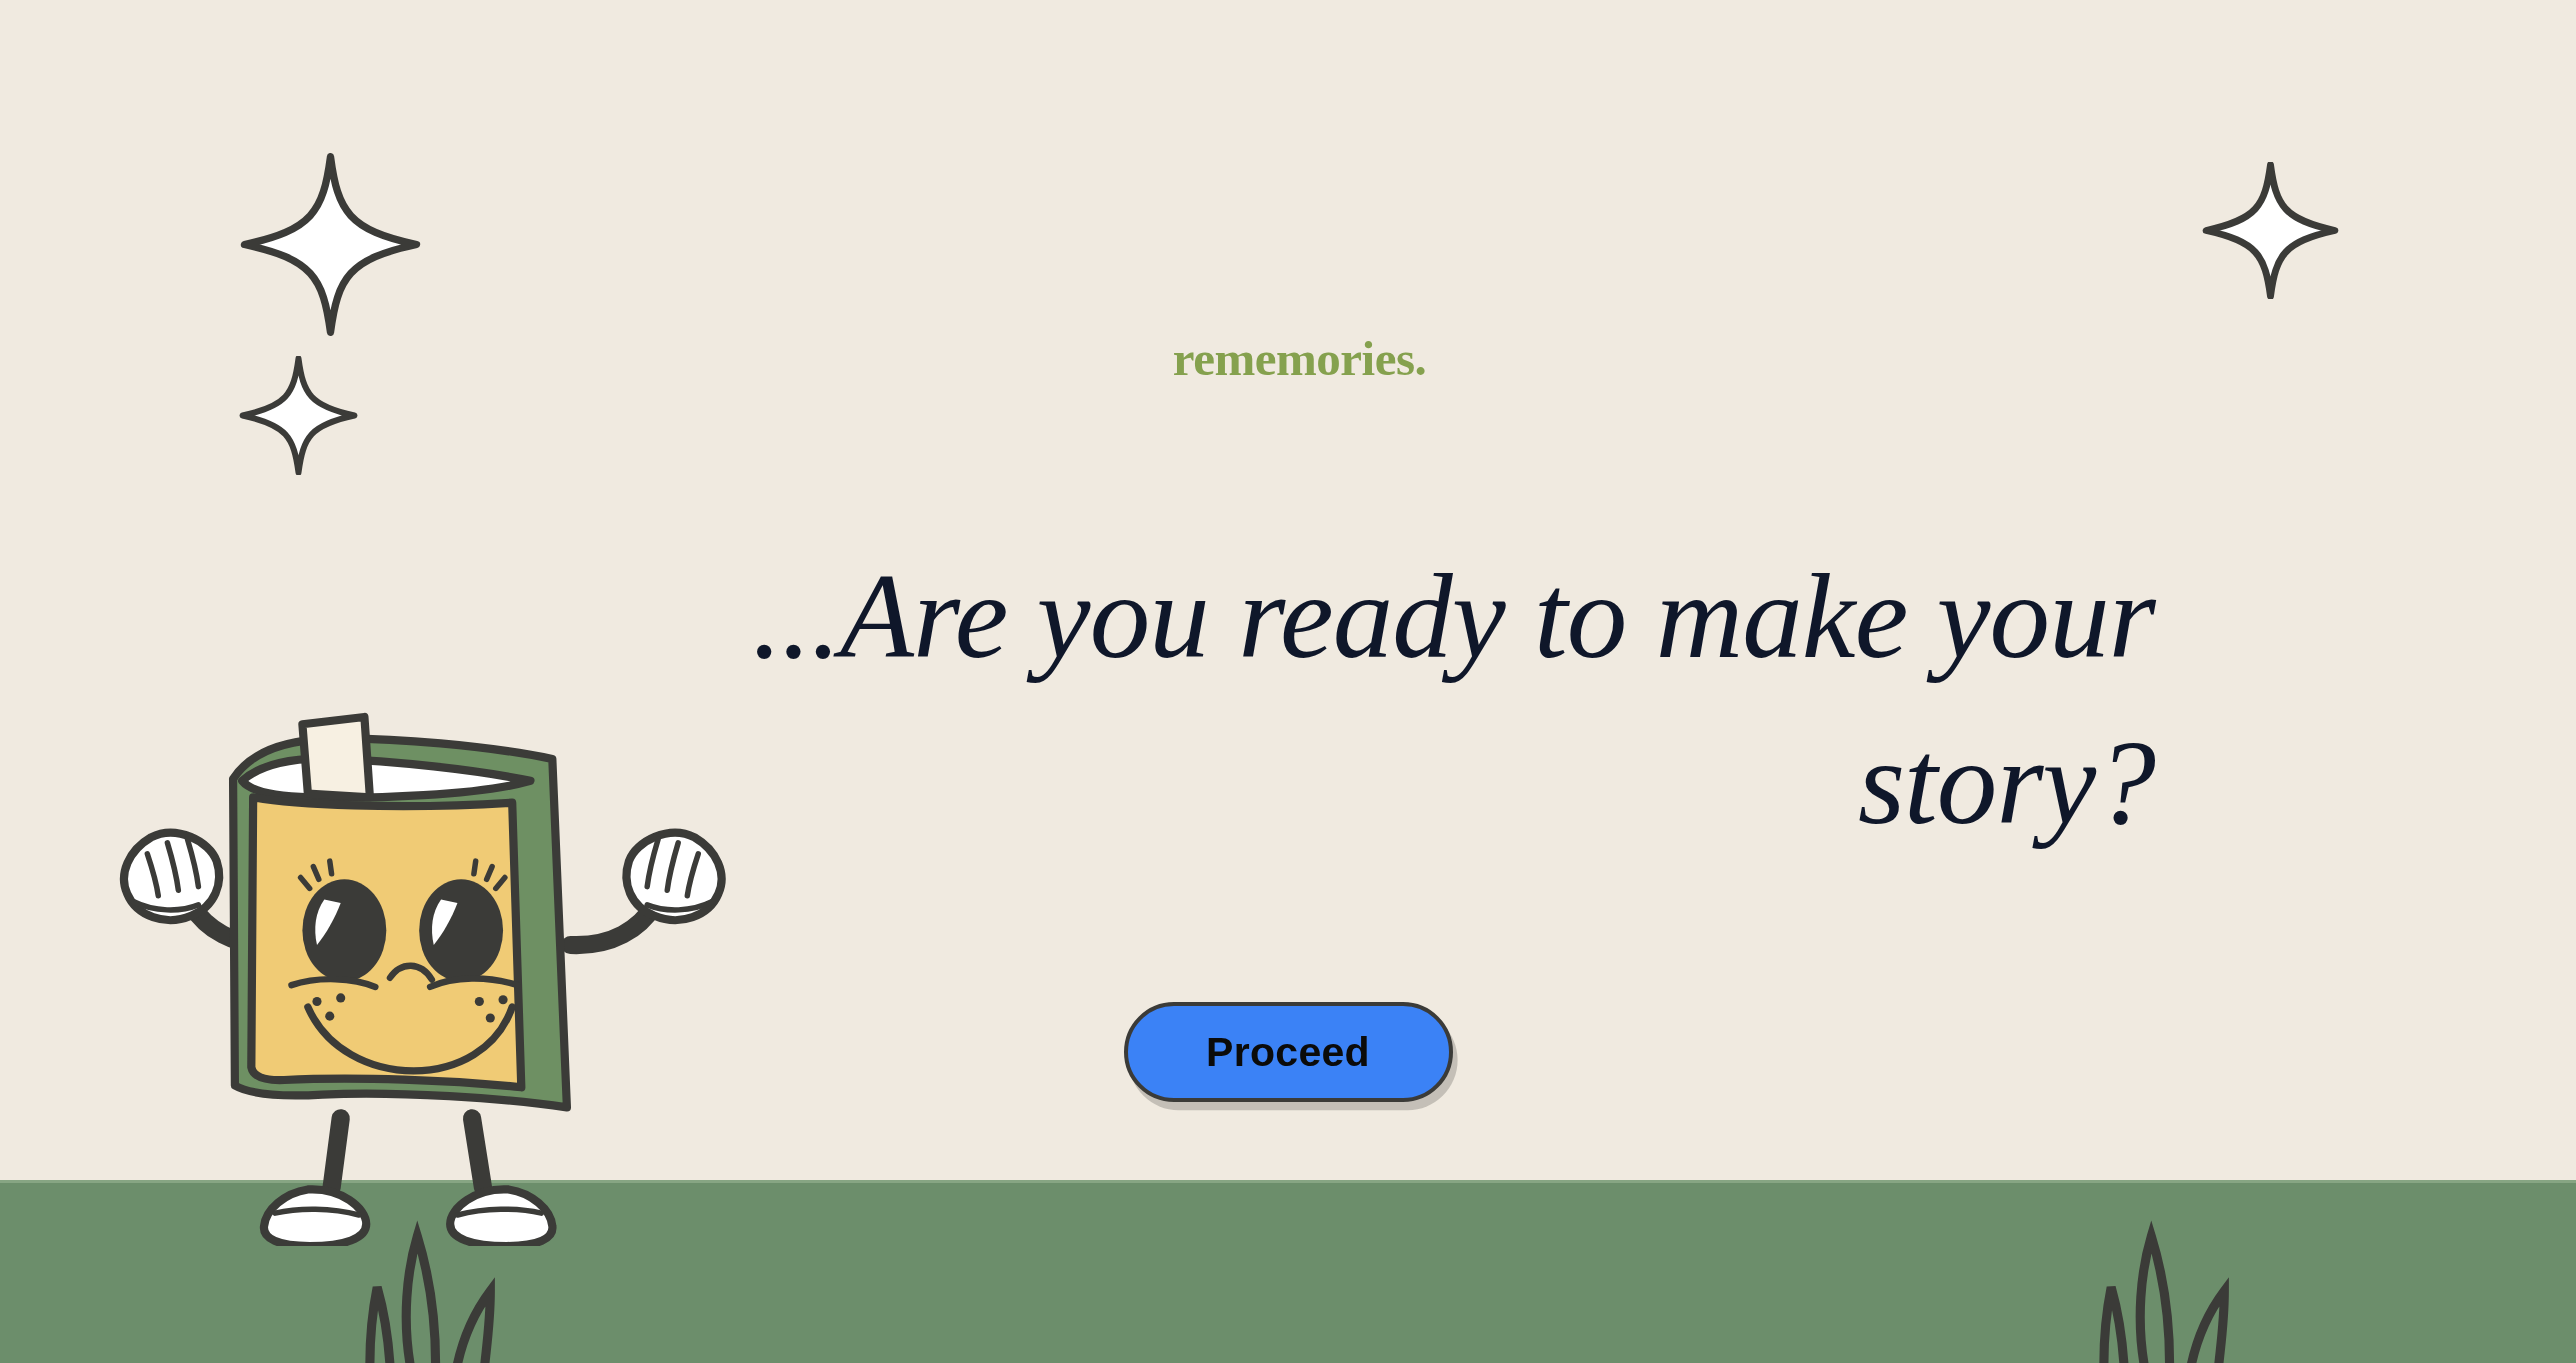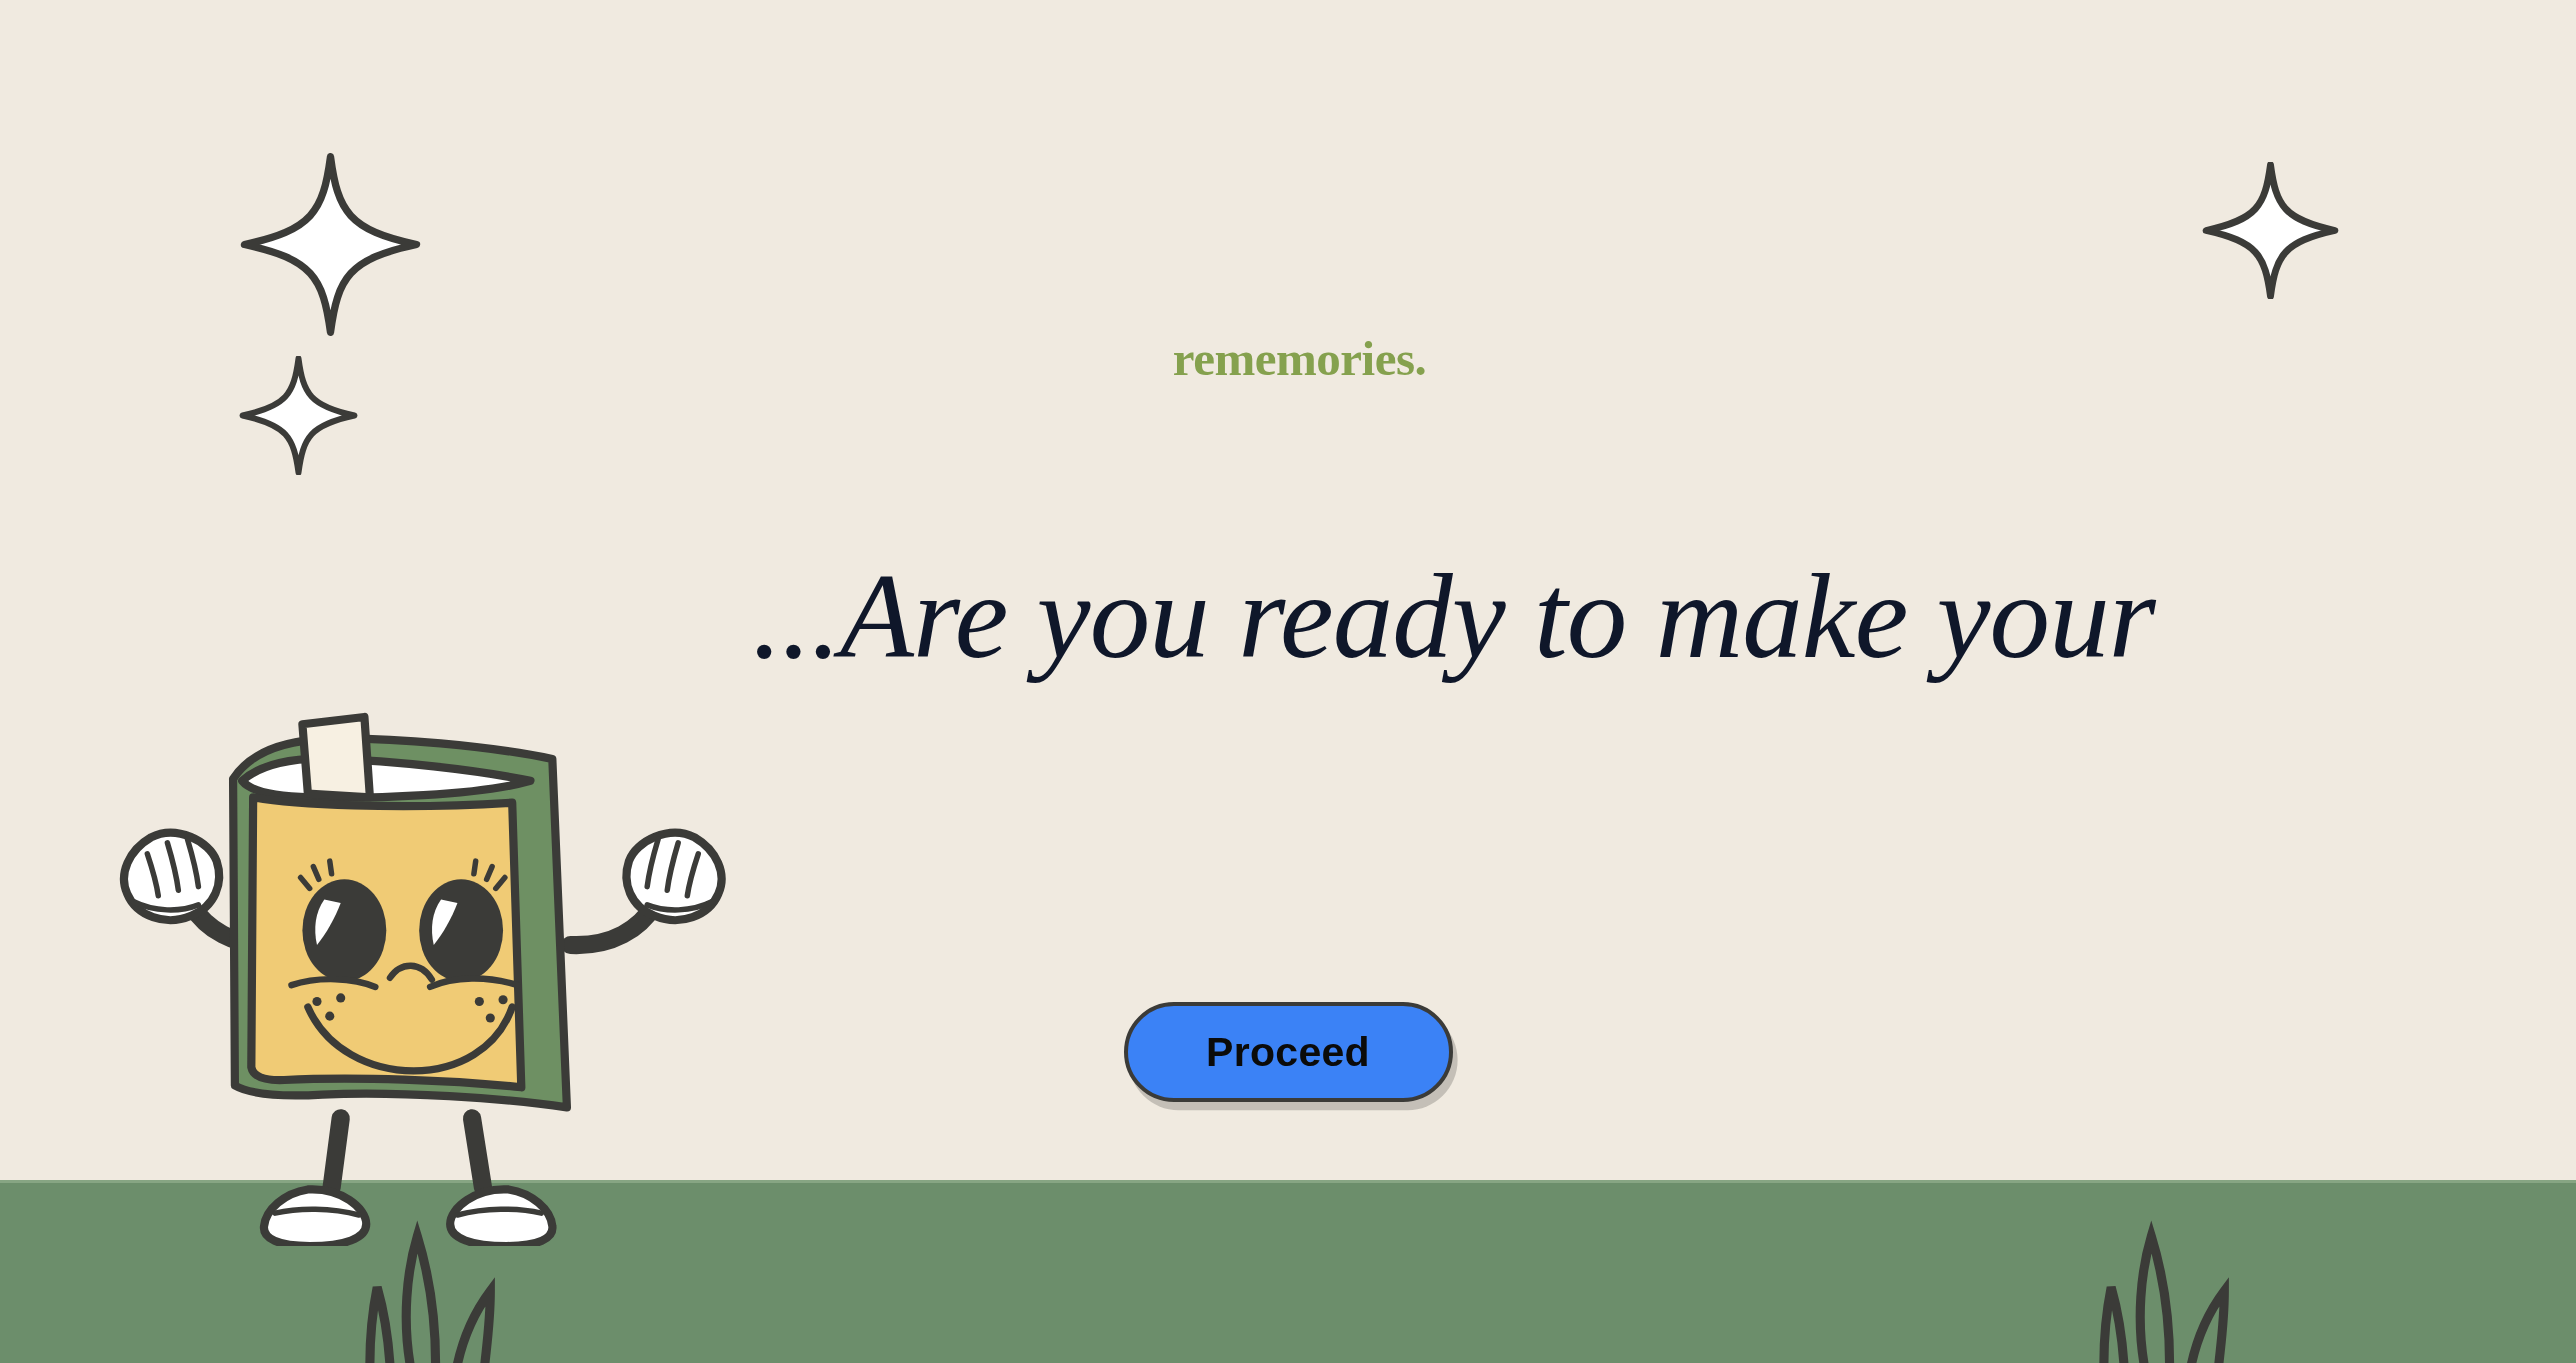--- a/index.html
+++ b/index.html
@@ -135,20 +135,21 @@
 
   <svg class="star star-c" viewBox="0 0 100 100">
     <path d="M50 2 C54 32 60 42 97 50 C60 58 54 68 50 98 C46 68 40 58 3 50 C40 42 46 32 50 2 Z" fill="#FFFFFF" stroke="#3B3B38" stroke-width="5" stroke-linejoin="round"></path>
   </svg>
 
   <div class="logo">rememories.</div>
 
   <div class="headline">
     <span>...Are you ready to make your</span>
     <br>
+    <span>story?</span>
   </div>
 
   <div class="btn-wrap">
     <button class="proceed-btn">Proceed</button>
   </div>
 
   <div class="ground">
     <svg class="grass left" viewBox="0 0 150 80">
       <path d="M30 80 C30 60 32 48 34 38 C38 52 40 66 41 80" fill="none" stroke="#3B3B38" stroke-width="5" stroke-linecap="round"></path>
       <path d="M52 80 C48 56 50 30 56 10 C64 36 66 60 66 80" fill="none" stroke="#3B3B38" stroke-width="5" stroke-linecap="round"></path>

